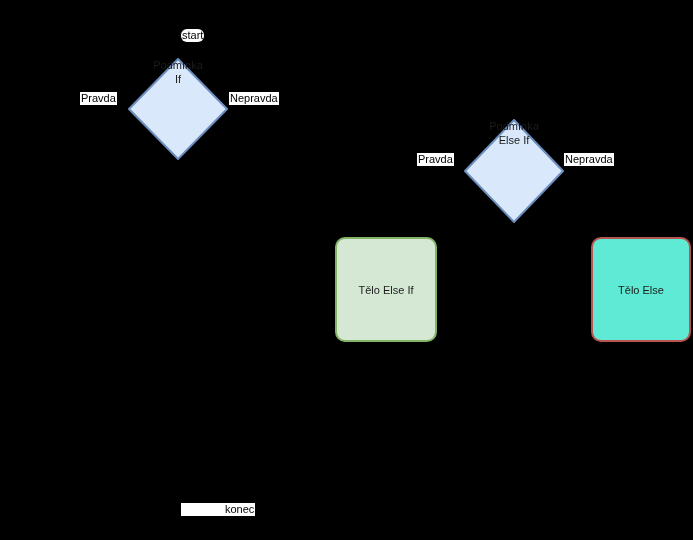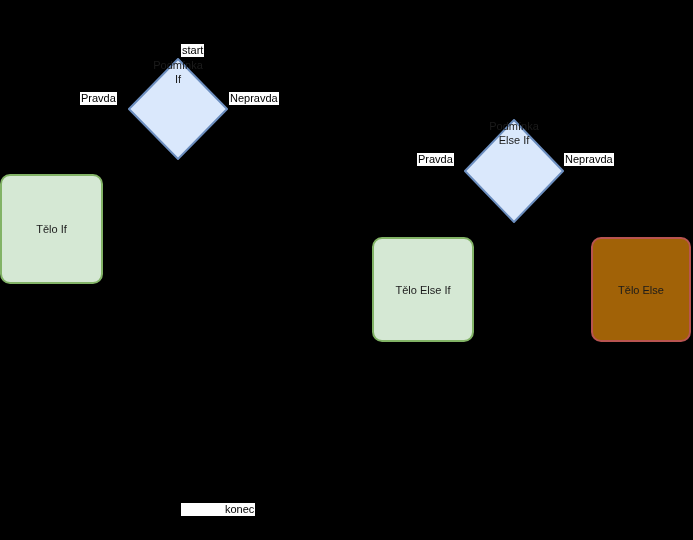--- a/index.html
+++ b/index.html
@@ -79,43 +79,40 @@
   <div class="diamond" style="left:128px; top:58px; width:100px; height:102px;">
     <svg width="100" height="102" viewBox="0 0 100 102">
       <polygon points="50,1 99,51 50,101 1,51" fill="#dae8fc" stroke="#6c8ebf" stroke-width="2"></polygon>
     </svg>
     <div class="dlabel">
       <span>Podmínka</span>
       <span>If</span>
     </div>
   </div>
 
-  <div class="procbox" style="left:0px; top:174px; width:103px; height:110px; background:#d5e8d4; border-color:#82b366;">
-    <span>Tělo If</span>
-  </div>
 
   <div class="diamond" style="left:464px; top:119px; width:100px; height:104px;">
     <svg width="100" height="104" viewBox="0 0 100 104">
       <polygon points="50,1 99,52 50,103 1,52" fill="#dae8fc" stroke="#6c8ebf" stroke-width="2"></polygon>
     </svg>
     <div class="dlabel">
       <span>Podmínka</span>
       <span>Else If</span>
     </div>
   </div>
 
-  <div class="procbox" style="left:335px; top:237px; width:102px; height:105px; background:#d5e8d4; border-color:#82b366;margin-left:37px;">
+  <div class="procbox" style="left:335px; top:237px; width:102px; height:105px; background:#d5e8d4; border-color:#82b366;">
     <span>Tělo Else If</span>
   </div>
 
-  <div class="procbox" style="left:591px; top:237px; width:100px; height:105px; background:#a16207; border-color:#b85450;">
+  <div class="procbox" style="left:591px; top:237px; width:100px; height:105px; background:#5eead4; border-color:#b85450;">
     <span>Tělo Else</span>
   </div>
 
-  <div class="edgelabel" style="left:181px; top:44px;">start</div>
+  <div class="edgelabel" style="left:181px; top:29px;border-radius:6px;">start</div>
 
   <div class="edgelabel" style="left:80px; top:92px;">Pravda</div>
 
   <div class="edgelabel" style="left:229px; top:92px;">Nepravda</div>
 
   <div class="edgelabel" style="left:417px; top:153px;">Pravda</div>
 
   <div class="edgelabel" style="left:564px; top:153px;">Nepravda</div>
 
   <div class="edgelabel" style="left:181px; top:503px;padding-left:44px;">konec</div>

